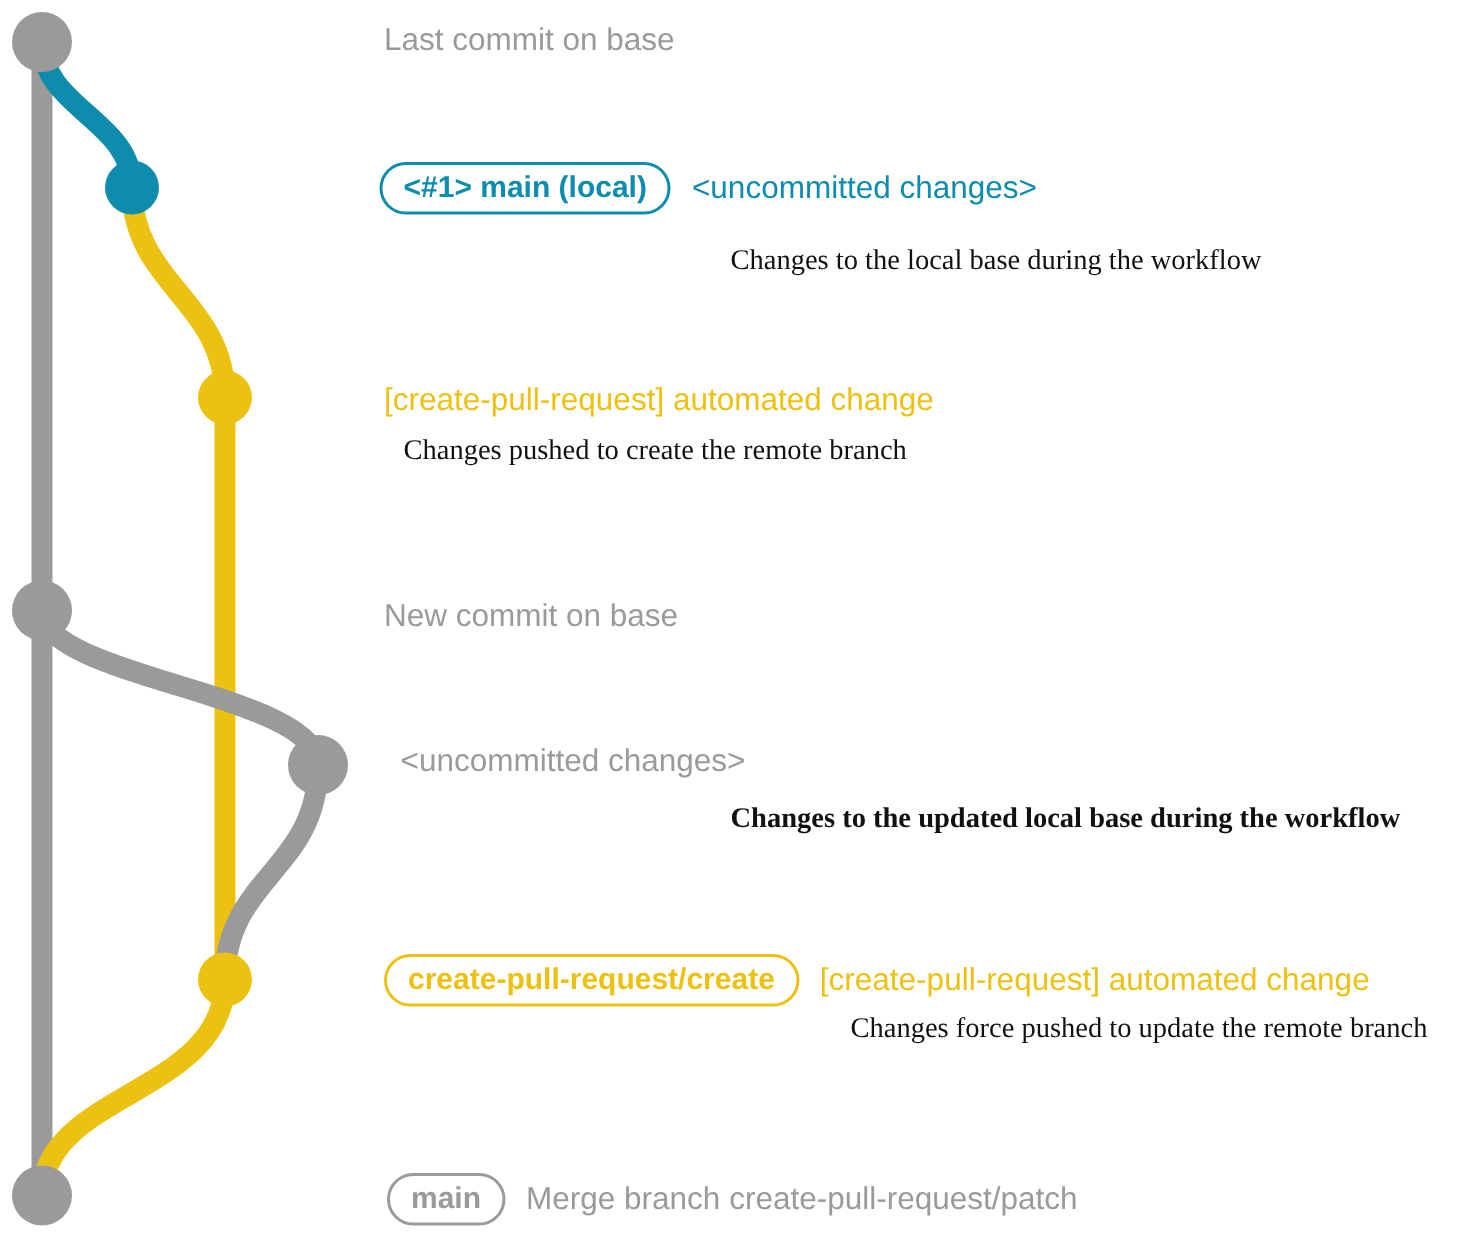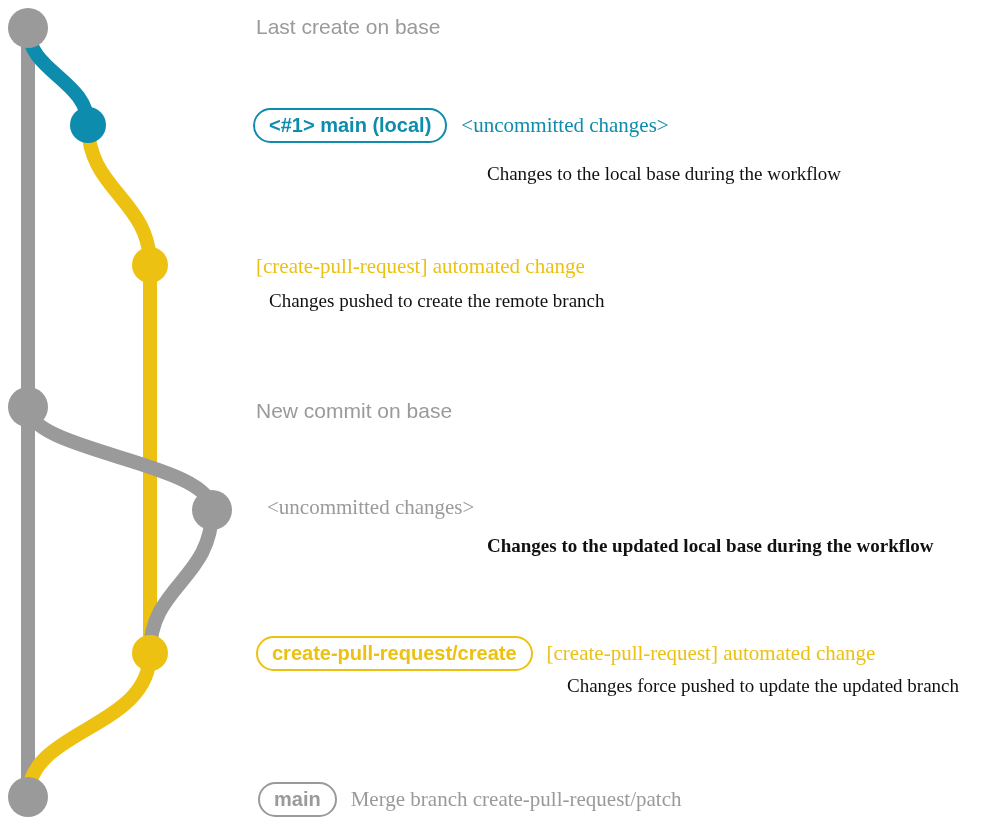--- a/index.html
+++ b/index.html
@@ -43,21 +43,21 @@
     color: #9a9a9a;
     background: #ffffff;
     font-family: "Liberation Sans", sans-serif;
   }
   .pill.blue   { border-color: #0e8cad; color: #0e8cad; }
   .pill.yellow { border-color: #edc111; color: #edc111; }
   .pill.gray   { border-color: #9a9a9a; color: #9a9a9a; }
 
   .subject {
     font-size: 21px;
-    font-family: Liberation Serif, serif;
+    font-family: Liberation Sans, sans-serif;
     line-height: 1;
     margin-left: 14px;
   }
   .subject.blue   { color: #0e8cad; }
   .subject.yellow { color: #edc111; }
   .subject.gray   { color: #9a9a9a; }
   .subject.standalone { margin-left: 0; }
 
   .body-text {
     position: absolute;
@@ -98,21 +98,21 @@
 
   <circle cx="28" cy="28" r="20" fill="#9A9A9A"></circle>
   <circle cx="88" cy="125" r="18" fill="#0E8CAD"></circle>
   <circle cx="150" cy="265" r="18" fill="#EDC111"></circle>
   <circle cx="28" cy="407" r="20" fill="#9A9A9A"></circle>
   <circle cx="212" cy="510" r="20" fill="#9A9A9A"></circle>
   <circle cx="150" cy="653" r="18" fill="#EDC111"></circle>
   <circle cx="28" cy="797" r="20" fill="#9A9A9A"></circle>
 </svg>
 
-<div class="plain-label" style="left:256px; top:16px;">Last create on base</div>
+<div class="plain-label" style="left:256px; top:16px;">Last commit on base</div>
 
 <div class="row" style="left:253px; top:108px;">
   <span class="pill blue">&lt;#1&gt; main (local)</span>
   <span class="subject blue">&lt;uncommitted changes&gt;</span>
 </div>
 <div class="body-text" style="left:487px; top:164px;">Changes to the local base during the workflow</div>
 
 <div class="row" style="left:256px; top:256px;">
   <span class="subject yellow standalone">[create-pull-request] automated change</span>
 </div>
@@ -122,18 +122,18 @@
 
 <div class="row" style="left:253px; top:497px;">
   <span class="subject gray">&lt;uncommitted changes&gt;</span>
 </div>
 <div class="body-text" style="left:487px; top:536px;font-weight:bold;">Changes to the updated local base during the workflow</div>
 
 <div class="row" style="left:256px; top:636px;">
   <span class="pill yellow">create-pull-request/create</span>
   <span class="subject yellow">[create-pull-request] automated change</span>
 </div>
-<div class="body-text" style="left:567px; top:676px;">Changes force pushed to update the updated branch</div>
+<div class="body-text" style="left:567px; top:676px;">Changes force pushed to update the remote branch</div>
 
 <div class="row" style="left:258px; top:782px;">
   <span class="pill gray">main</span>
   <span class="subject gray">Merge branch create-pull-request/patch</span>
 </div>
 
 </body></html>

